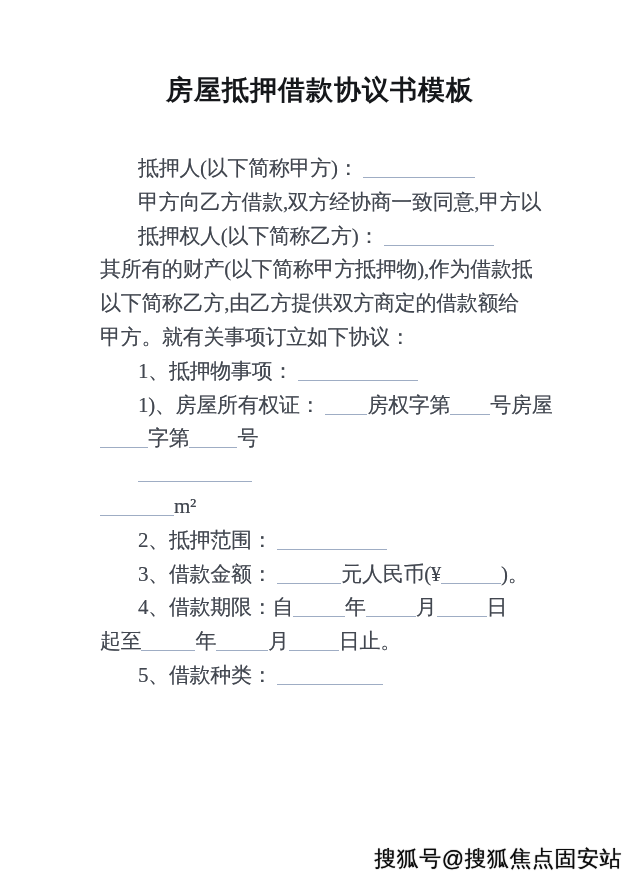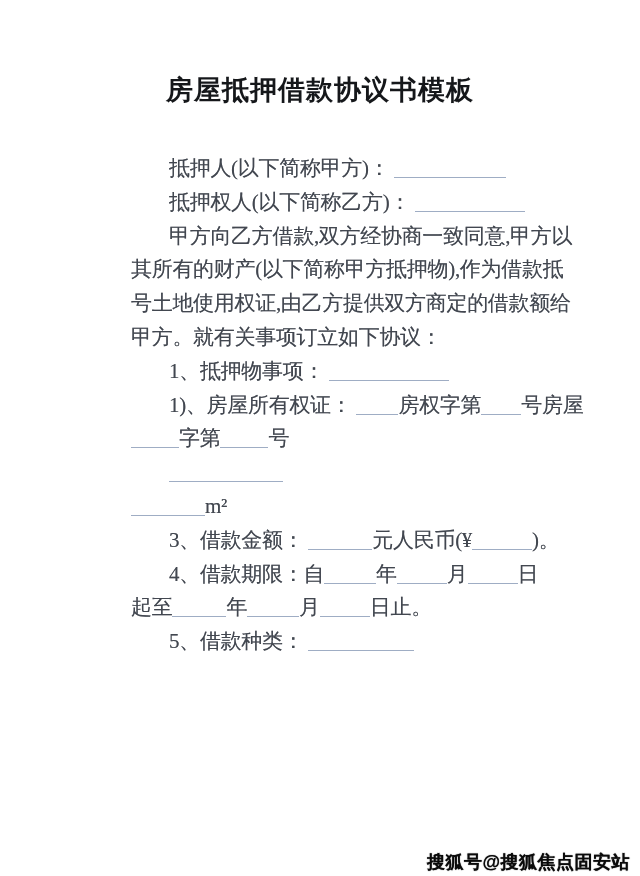--- a/index.html
+++ b/index.html
@@ -34,68 +34,68 @@
   }
   .body{
     position:absolute;
     top:152px;
     left:100px;
     width:460px;
     font-size:21px;
     color:var(--text);
     text-shadow:0 0 0.6px rgba(66,71,80,.55);
     letter-spacing:-0.3px;
-    margin-left:31px;
   }
   .line{
     height:33.8px;
     line-height:33.8px;
     white-space:nowrap;
   }
   .line.indent{padding-left:38px;}
   .blank{
     display:inline-block;
     height:14px;
     border-bottom:1.6px solid var(--blank);
     vertical-align:-3px;
   }
   .gap{
     display:inline-block;
     height:1px;
   }
   .watermark{
     position:absolute;
-    right:10px;
+    right:18px;
     bottom:2px;
     font-family:"Liberation Sans","DejaVu Sans",sans-serif;
-    font-weight:700;
-    font-size:18px;
+    font-weight:400;
+    font-size:22px;
     letter-spacing:0.5px;
     color:var(--wm);
     text-shadow:0 0 1px rgba(0,0,0,.8);
   }
 </style>
 </head>
 <body>
 
 <div class="page">
   <h1 class="title">房屋抵押借款协议书模板</h1>
 
   <div class="body" id="doc-body">
       <div class="line indent"><span>抵押人(以下简称甲方)： </span><span class="blank" style="width: 112px;"></span></div>
+      <div class="line indent"><span>甲方向乙方借款,双方经协商一致同意,甲方以</span></div>
       <div class="line indent"><span>抵押权人(以下简称乙方)： </span><span class="blank" style="width: 110px;"></span></div>
-      <div class="line indent"><span>甲方向乙方借款,双方经协商一致同意,甲方以</span></div>
       <div class="line"><span>其所有的财产(以下简称甲方抵押物),作为借款抵</span></div>
-      <div class="line"><span>号土地使用权证,由乙方提供双方商定的借款额给</span></div>
+      <div class="line"><span>以下简称乙方,由乙方提供双方商定的借款额给</span></div>
       <div class="line"><span>甲方。就有关事项订立如下协议：</span></div>
       <div class="line indent"><span>1、抵押物事项： </span><span class="blank" style="width: 120px;"></span></div>
       <div class="line indent"><span>1)、房屋所有权证： </span><span class="blank" style="width: 42px;"></span><span>房权字第</span><span class="blank" style="width: 40px;"></span><span>号房屋</span></div>
       <div class="line"><span class="blank" style="width: 48px;"></span><span>字第</span><span class="blank" style="width: 48px;"></span><span>号</span></div>
       <div class="line indent"><span class="blank" style="width: 114px;"></span></div>
       <div class="line"><span class="blank" style="width: 74px;"></span><span>m²</span></div>
+      <div class="line indent"><span>2、抵押范围： </span><span class="blank" style="width: 110px;"></span></div>
       <div class="line indent"><span>3、借款金额： </span><span class="blank" style="width: 64px;"></span><span>元人民币(¥</span><span class="blank" style="width: 60px;"></span><span>)。</span></div>
       <div class="line indent"><span>4、借款期限：自</span><span class="blank" style="width: 52px;"></span><span>年</span><span class="blank" style="width: 50px;"></span><span>月</span><span class="blank" style="width: 50px;"></span><span>日</span></div>
       <div class="line"><span>起至</span><span class="blank" style="width: 54px;"></span><span>年</span><span class="blank" style="width: 52px;"></span><span>月</span><span class="blank" style="width: 50px;"></span><span>日止。</span></div>
       <div class="line indent"><span>5、借款种类： </span><span class="blank" style="width: 106px;"></span></div>
     </div>
 
   <div class="watermark">搜狐号@搜狐焦点固安站</div>
 </div>
 
 </body></html>

